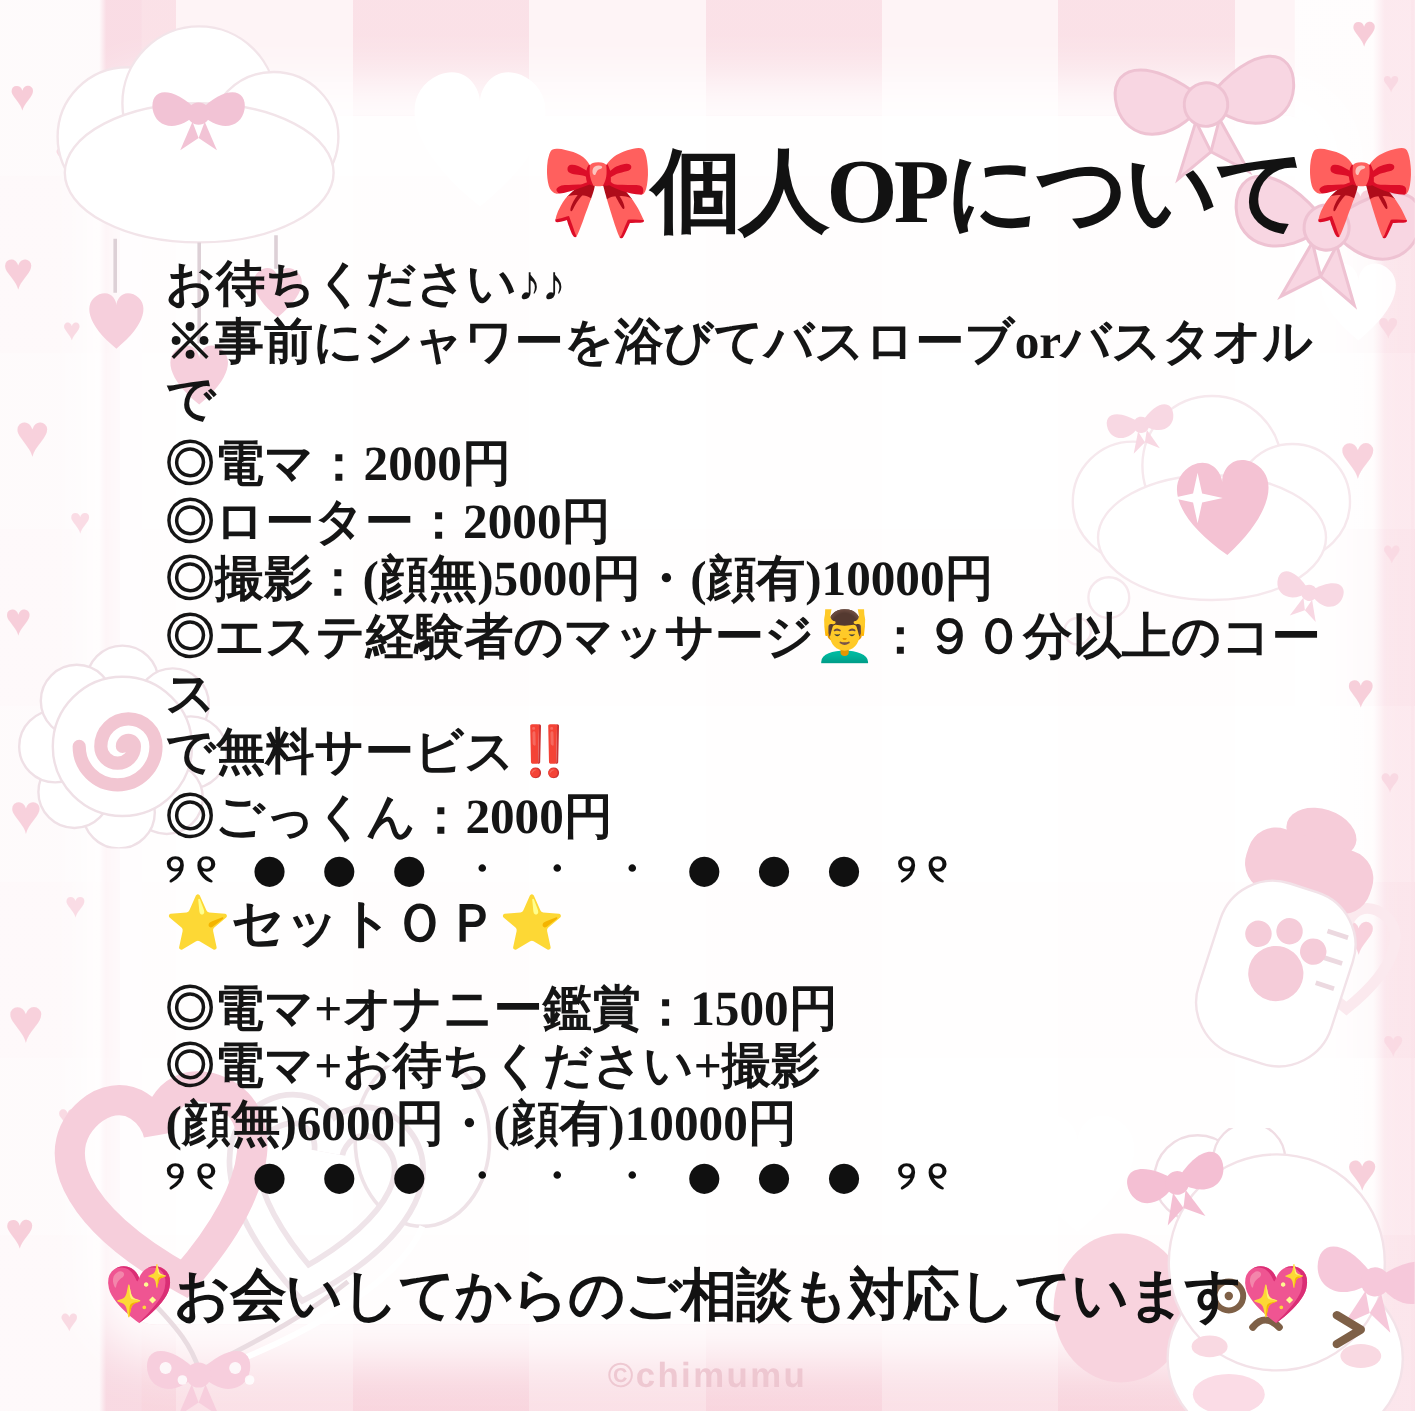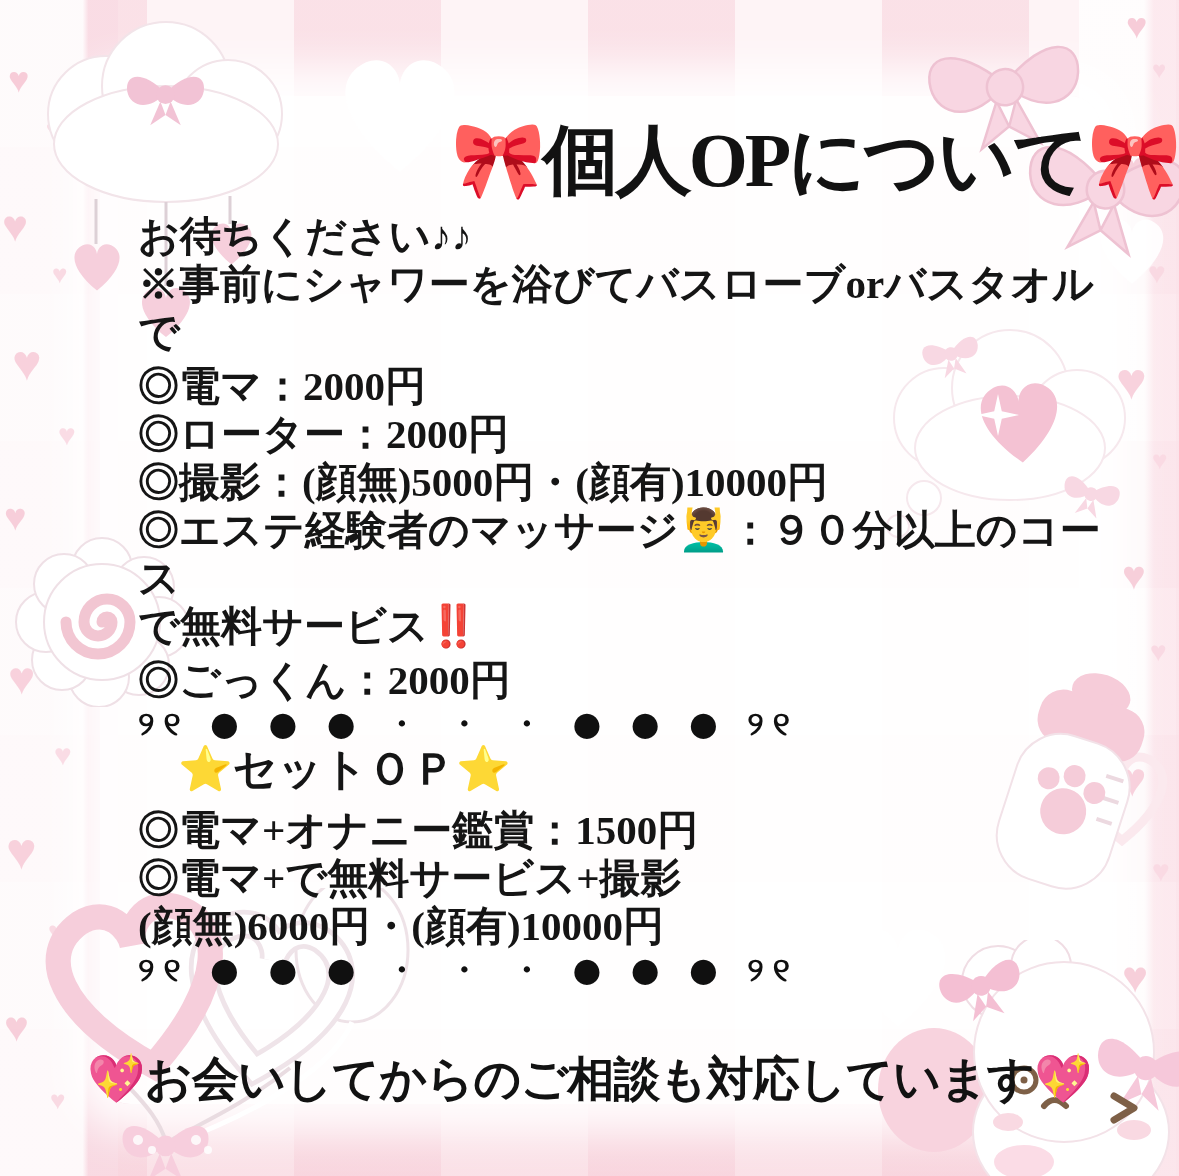--- a/index.html
+++ b/index.html
@@ -33,22 +33,22 @@
   
   .textlayer{position:absolute;inset:0;z-index:5;color:#141414;}
   .title{
     position:absolute;top:110px;left:0;width:100%;text-align:right;
     font:900 76px/100px "Liberation Serif",serif;letter-spacing:-3px;color:#121212;
   }
   .bodyblock{position:absolute;left:138px;top:212px;width:982px;}
   .ln{font:700 41px/48px "Liberation Serif",serif;color:#151515;}
   .mt{margin-top:6px;}
   .divider{font:700 33px/40px "DejaVu Sans",sans-serif;letter-spacing:9px;color:#101010;}
-  .set-heading{font:700 44px/52px "Liberation Serif",serif;margin-left:40px;}
-  .mt2{margin-top:10px;font-family:Liberation Serif, serif;}
+  .set-heading{font:700 44px/52px "Liberation Serif",serif;}
+  .mt2{margin-top:20px;font-family:Liberation Serif, serif;}
   .footer{
     position:absolute;top:1051px;left:0;width:100%;text-align:center;
     font:900 47px/56px "Liberation Sans",sans-serif;letter-spacing:-1px;color:#121212;
   }
   .watermark{
     position:absolute;bottom:12px;left:0;width:100%;text-align:center;z-index:4;
     font:700 29px/34px "Liberation Sans",sans-serif;letter-spacing:2px;
     color:#ecc3cd;opacity:0.85;
   }
 </style>
@@ -252,22 +252,23 @@
       <div class="ln">※事前にシャワーを浴びてバスローブorバスタオルで</div>
       <div class="ln mt">◎電マ：2000円</div>
       <div class="ln">◎ローター：2000円</div>
       <div class="ln">◎撮影：(顔無)5000円・(顔有)10000円</div>
       <div class="ln">◎エステ経験者のマッサージ💆‍♂️：９０分以上のコース</div>
       <div class="ln">で無料サービス‼️</div>
       <div class="ln mt">◎ごっくん：2000円</div>
       <div class="divider">୨୧ ● ● ●  ・ ・ ・  ● ● ● ୨୧</div>
       <div class="ln set-heading">⭐セットＯＰ⭐</div>
       <div class="ln mt2">◎電マ+オナニー鑑賞：1500円</div>
-      <div class="ln">◎電マ+で無料サービス+撮影</div>
+      <div class="ln">◎電マ+お待ちください+撮影</div>
       <div class="ln">(顔無)6000円・(顔有)10000円</div>
       <div class="divider">୨୧ ● ● ●  ・ ・ ・  ● ● ● ୨୧</div>
     </div>
 
     <div class="footer">💖お会いしてからのご相談も対応しています💖</div>
   </div>
 
+  <div class="watermark">©chimumu</div>
 
 </div>
 
 </body></html>

